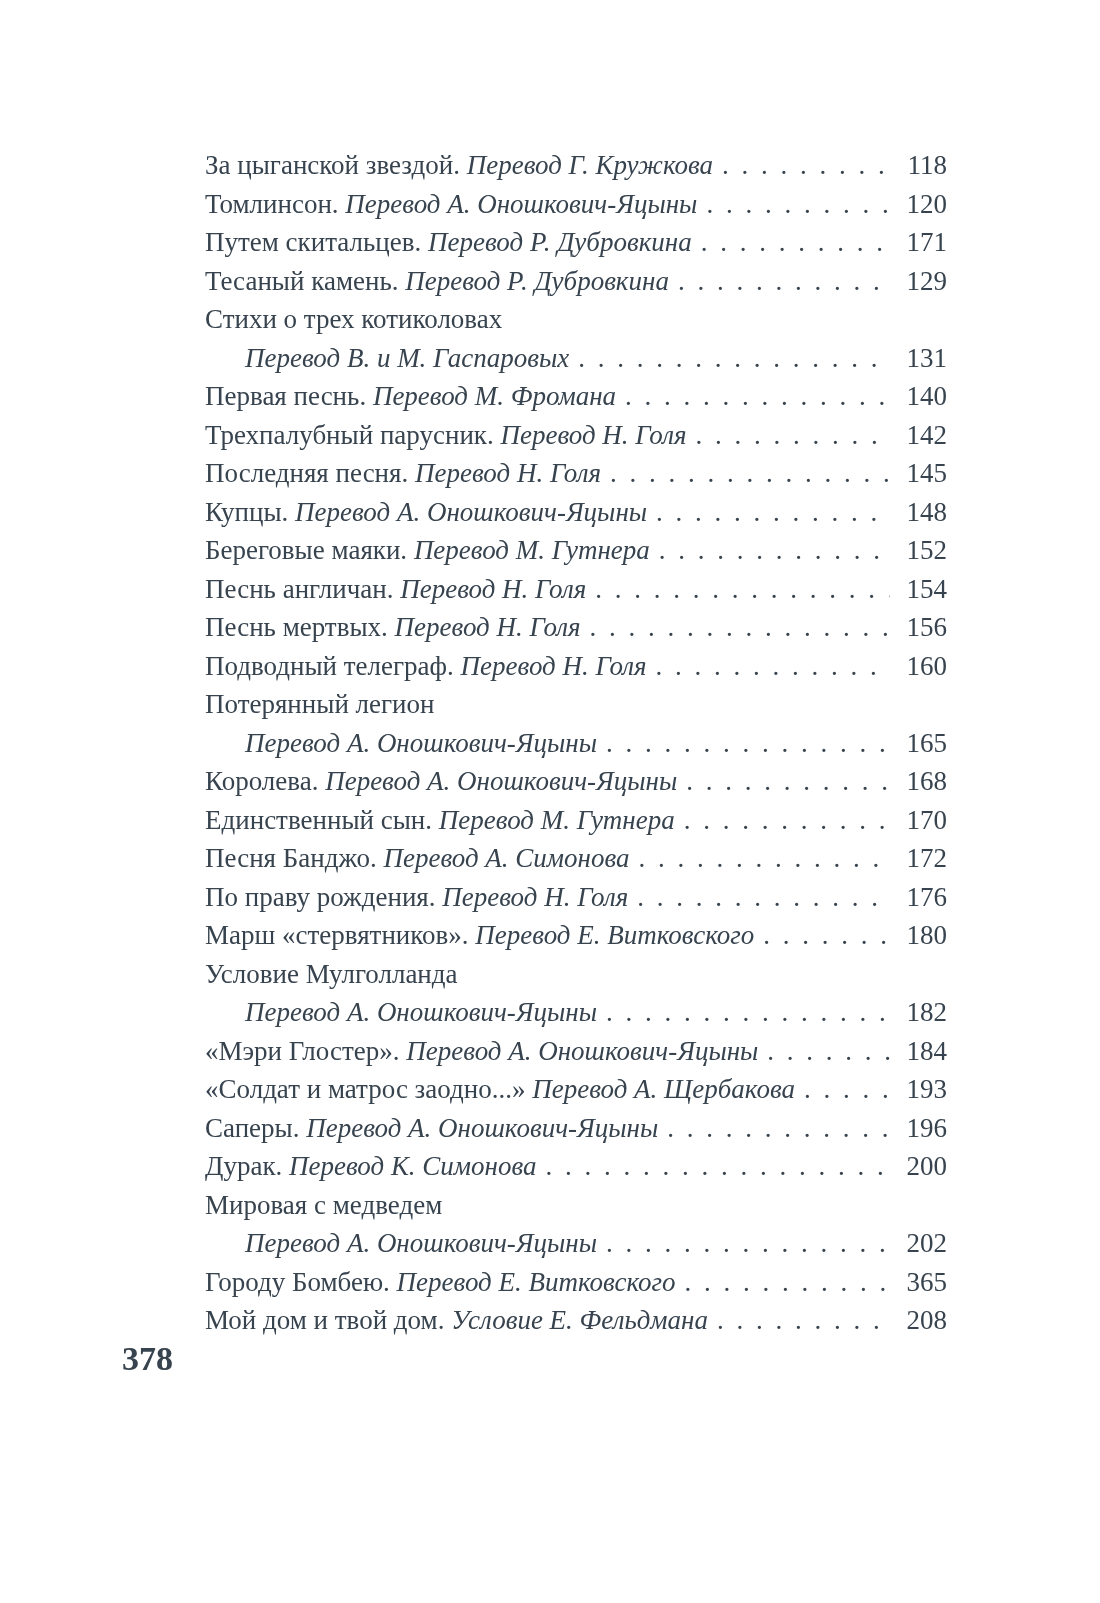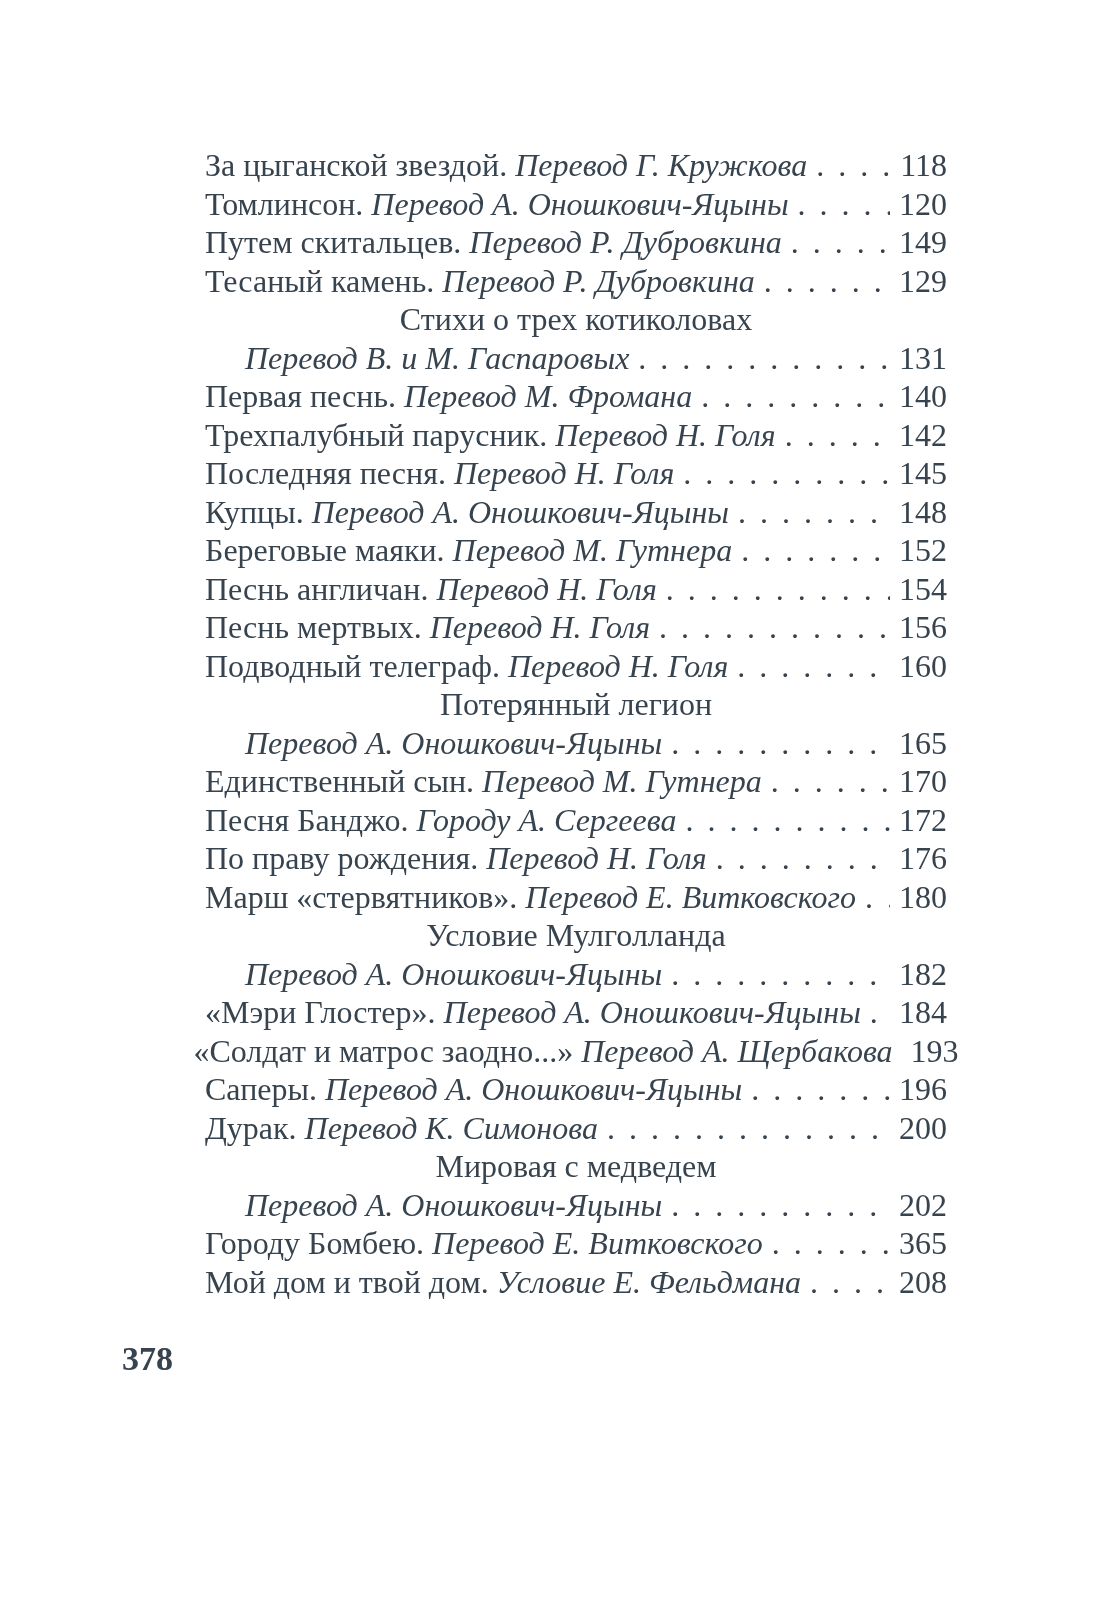--- a/index.html
+++ b/index.html
@@ -18,23 +18,22 @@
   .toc {
     position: absolute;
     left: 205px;
     top: 146px;
     width: 742px;
   }
   .row {
     display: flex;
     align-items: baseline;
     line-height: 38.5px;
-    font-size: 32px;
+    font-size: 27px;
     white-space: nowrap;
-    justify-content: center;
   }
   .row .title {
     flex: none;
   }
   .row.indent {
     padding-left: 40px;
   }
   .row i {
     font-style: italic;
   }
@@ -75,21 +74,21 @@
         <span class="pg">118</span>
       </div>
       <div class="row">
         <span class="title">Томлинсон. <i>Перевод А. Оношкович-Яцыны</i></span>
         <span class="leader"></span>
         <span class="pg">120</span>
       </div>
       <div class="row">
         <span class="title">Путем скитальцев. <i>Перевод Р. Дубровкина</i></span>
         <span class="leader"></span>
-        <span class="pg">149</span>
+        <span class="pg">171</span>
       </div>
       <div class="row">
         <span class="title">Тесаный камень. <i>Перевод Р. Дубровкина</i></span>
         <span class="leader"></span>
         <span class="pg">129</span>
       </div>
       <div class="row title-only">
         <span class="title">Стихи о трех котиколовах</span>
       </div>
       <div class="row indent">
@@ -139,26 +138,31 @@
       </div>
       <div class="row title-only">
         <span class="title">Потерянный легион</span>
       </div>
       <div class="row indent">
         <span class="title"><i>Перевод А. Оношкович-Яцыны</i></span>
         <span class="leader"></span>
         <span class="pg">165</span>
       </div>
       <div class="row">
+        <span class="title">Королева. <i>Перевод А. Оношкович-Яцыны</i></span>
+        <span class="leader"></span>
+        <span class="pg">168</span>
+      </div>
+      <div class="row">
         <span class="title">Единственный сын. <i>Перевод М. Гутнера</i></span>
         <span class="leader"></span>
         <span class="pg">170</span>
       </div>
       <div class="row">
-        <span class="title">Песня Банджо. <i>Городу А. Сергеева</i></span>
+        <span class="title">Песня Банджо. <i>Перевод А. Симонова</i></span>
         <span class="leader"></span>
         <span class="pg">172</span>
       </div>
       <div class="row">
         <span class="title">По праву рождения. <i>Перевод Н. Голя</i></span>
         <span class="leader"></span>
         <span class="pg">176</span>
       </div>
       <div class="row">
         <span class="title">Марш «стервятников». <i>Перевод Е. Витковского</i></span>

